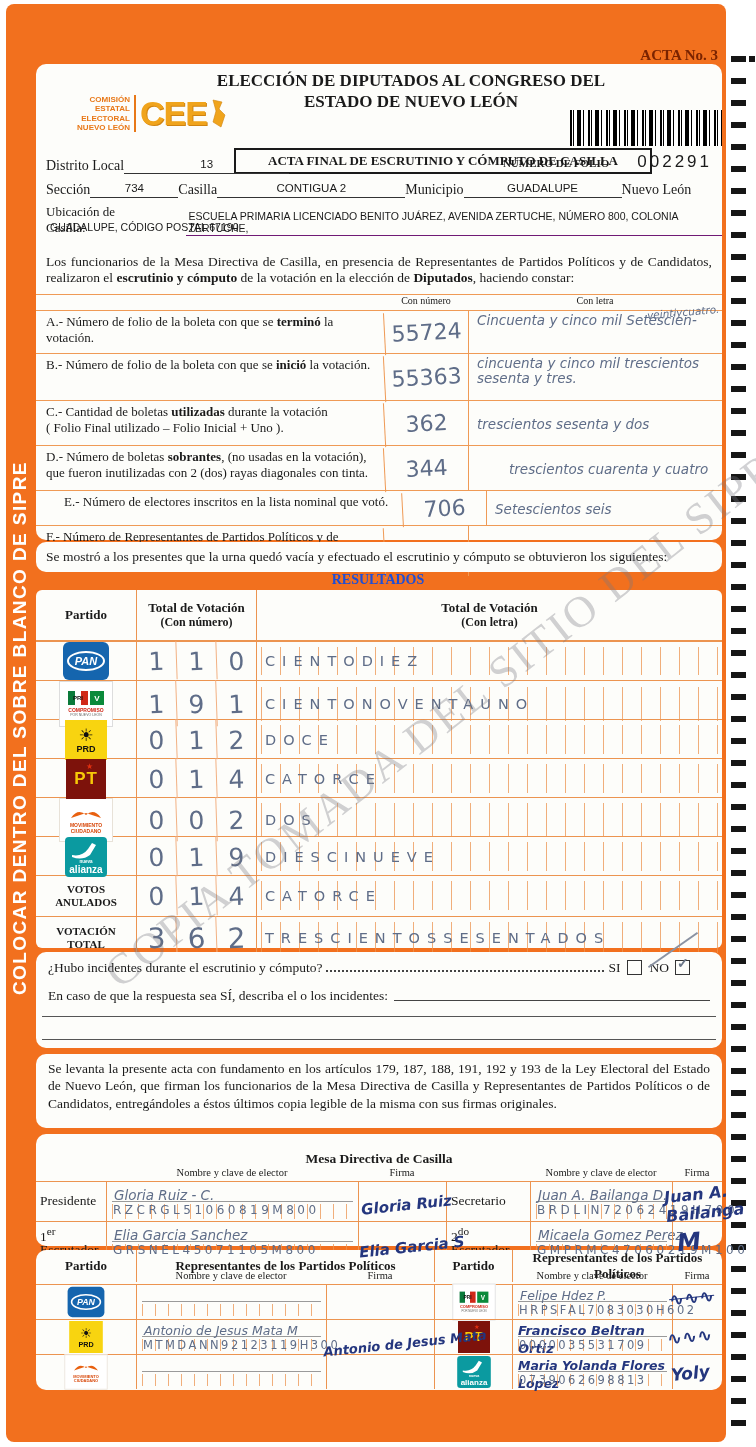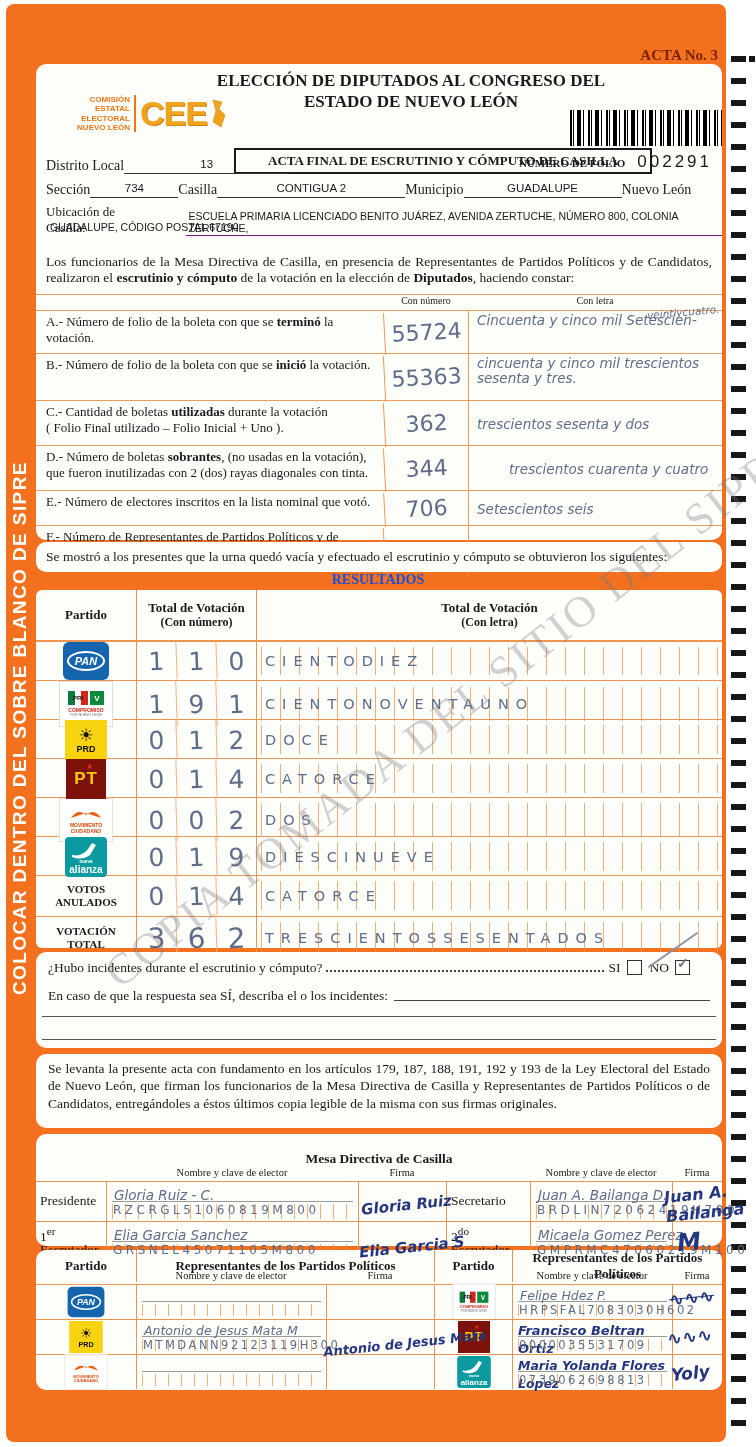--- a/index.html
+++ b/index.html
@@ -26,21 +26,21 @@
   .cee{position:absolute;left:8px;top:30px;display:flex;align-items:center;}
   .cee-org{width:86px;text-align:right;font:700 8px/1.18 "Liberation Sans",sans-serif;color:#e87818;padding-right:4px;border-right:2px solid #e87818;}
   .cee-big{font:900 34px "Liberation Sans",sans-serif;color:#f0a41c;text-shadow:1px 1px 0 #d08410;margin-left:4px;letter-spacing:-1px;}
   .cee-shape{margin-left:2px;}
   .acta-box{position:absolute;left:198px;top:84px;width:414px;height:22px;border:2px solid #1a1a1a;
     display:flex;align-items:center;justify-content:center;font-weight:700;font-size:13px;}
   .barcode{position:absolute;left:534px;top:46px;width:152px;height:36px;
     background:repeating-linear-gradient(90deg,#000 0 2px,#fff 2px 3px,#000 3px 4px,#fff 4px 7px,#000 7px 11px,#fff 11px 13px,#000 13px 14px,#fff 14px 18px);}
   .folio{position:absolute;top:88px;right:10px;white-space:nowrap;}
   .folio .lab{font:700 11px "Liberation Serif",serif;}
-  .folio .val{font:400 17px "Liberation Sans",sans-serif;letter-spacing:3px;margin-left:8px;}
+  .folio .val{font:400 17px "Liberation Sans",sans-serif;letter-spacing:3px;margin-left:24px;}
   .fline{position:absolute;left:10px;display:flex;align-items:flex-end;font-size:14px;white-space:nowrap;}
   .uline{display:inline-block;border-bottom:1px solid #333;text-align:center;font:400 11.5px "Liberation Sans",sans-serif;height:15px;}
   .ubic{position:absolute;left:10px;top:140px;font-size:13px;display:flex;align-items:flex-end;}
   .ubic .val{font:400 10.5px "Liberation Sans",sans-serif;border-bottom:1px solid #701a75;padding:0 3px 1px 3px;margin-left:32px;}
   .ubic2{position:absolute;left:14px;top:157px;font:400 10.5px "Liberation Sans",sans-serif;}
   .notes{position:absolute;left:0;right:0;bottom:3px;display:flex;justify-content:space-between;padding:0 14px;font-size:6.5px;color:#222;}
   
   .cp{left:36px;top:248px;width:686px;height:292px;}
   .cp-intro{padding:6px 10px 0 10px;font-size:13.5px;line-height:1.22;text-align:justify;}
   .af{position:absolute;left:0;right:0;top:46px;bottom:0;border-top:1.5px solid #ef9a55;}
@@ -231,21 +231,21 @@
       </div>
     </div>
     <div class="af-row" style="height:44px;">
       <div class="af-lab"><span>D.- Número de boletas </span><span class="b">sobrantes</span><span>, (no usadas en la votación),</span>
         <div>que fueron inutilizadas con 2 (dos) rayas diagonales con tinta.</div></div>
       <div class="af-num hw">344</div>
       <div class="af-let hw hw-it" style="display:flex;align-items:center;padding-left:40px;">
         <span>trescientos cuarenta y cuatro</span>
       </div>
     </div>
-    <div class="af-row" style="height:34px;">
+    <div class="af-row" style="height:34px;padding-left:18px;">
       <div class="af-lab"><span>E.- Número de electores inscritos en la lista nominal que votó.</span></div>
       <div class="af-num hw">706</div>
       <div class="af-let hw hw-it" style="display:flex;align-items:center;">
         <span>Setescientos seis</span>
       </div>
     </div>
     <div class="af-row" style="height:50px;">
       <div class="af-lab"><span>F.- Número de Representantes de Partidos Políticos y de</span>
         <div>Candidatos que votaron sin pertenecer a esta sección.</div></div>
       <div class="af-num hw">2</div>

